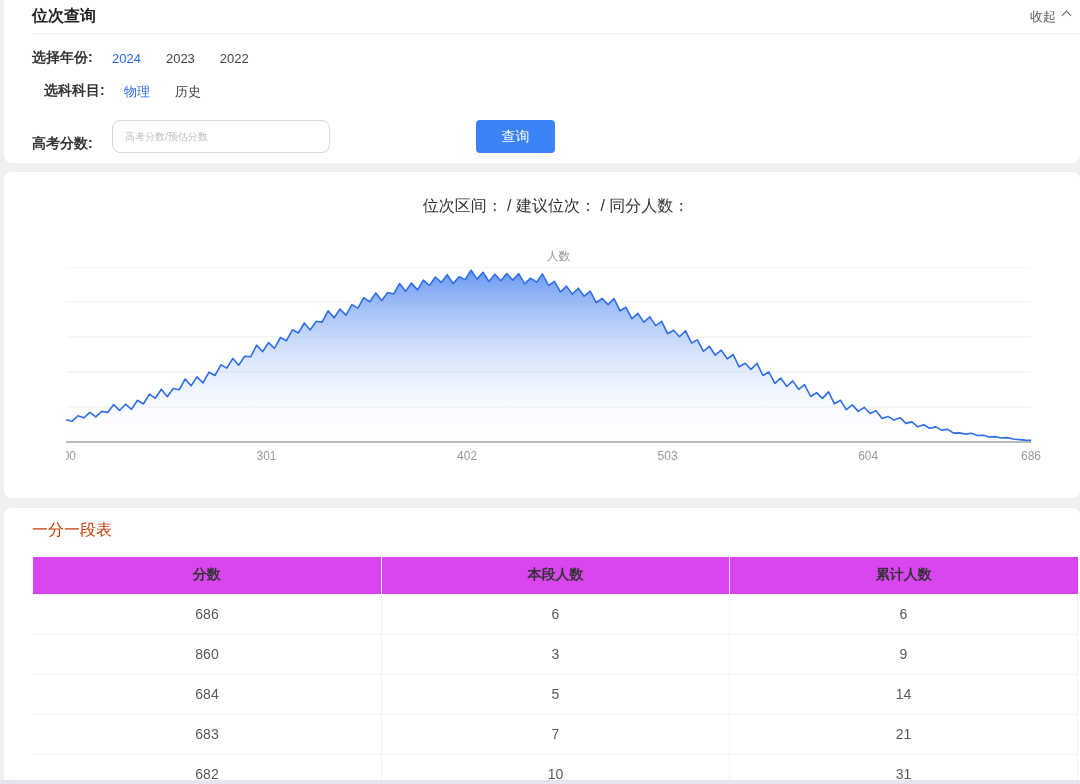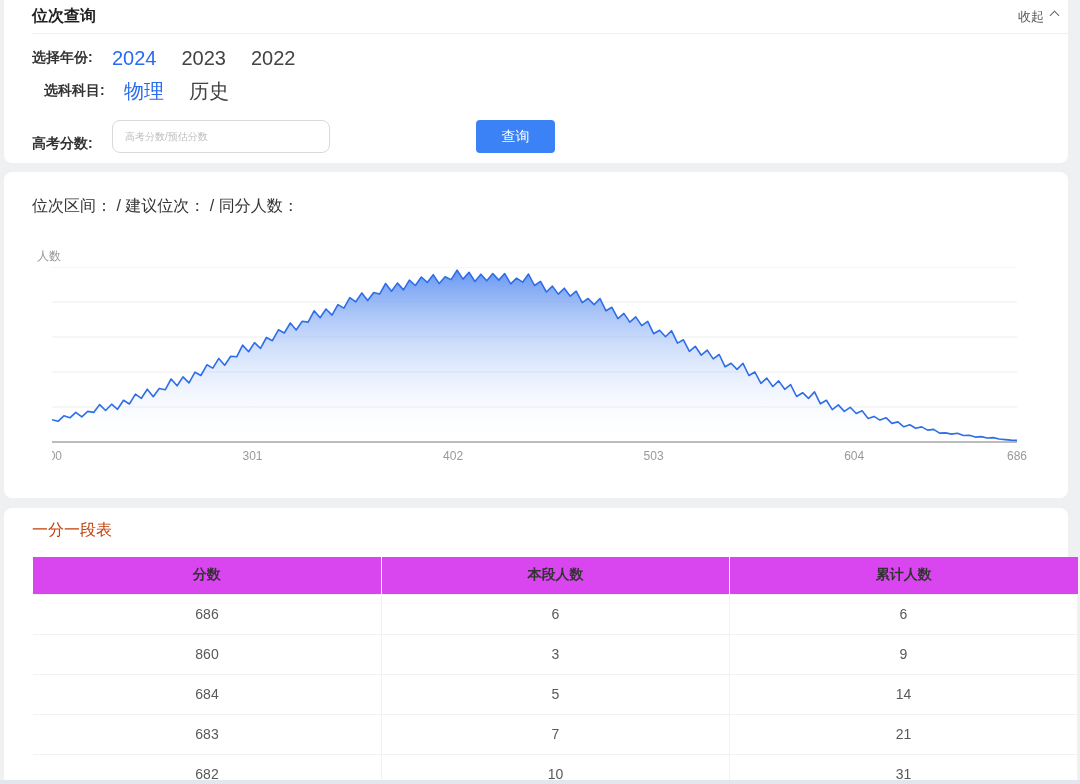--- a/index.html
+++ b/index.html
@@ -1,42 +1,42 @@
 <!DOCTYPE html>
 <html><head>
 <meta charset="utf-8">
 <style>
   * { margin:0; padding:0; box-sizing:border-box; }
   html,body { background:#eceef1; }
   body { font-family:"Liberation Sans", sans-serif; }
   .page { position:relative; width:1080px; height:784px; background:#eff0f2; overflow:hidden; margin:0 auto; }
-  .card { position:absolute; left:4px; right:12px; background:#ffffff; border-radius:8px; }
+  .card { position:absolute; left:4px; right:0; background:#ffffff; border-radius:8px; }
   .card1 { top:0; height:163px; border-top-left-radius:0; border-top-right-radius:0; }
   .card2 { top:172px; height:326px; }
   .card3 { top:508px; height:290px; }
 
   
   .card1-header { display:flex; justify-content:space-between; align-items:center; height:33px; padding:0 10px 0 28px; }
   .page-title { font-size:16px; font-weight:bold; color:#1f1f1f; }
   .collapse { display:flex; font-size:13px; color:#595959; cursor:pointer; }
   .chev { display:inline-block; width:7px; height:7px; border-left:1.5px solid #666; border-top:1.5px solid #666; transform:rotate(45deg); margin-left:7px; margin-top:4px; }
   .divider { height:1px; background:#f0f0f0; margin-left:28px; }
   .filter-row { display:flex; align-items:center; padding-left:28px; }
   .row-year { margin-top:14px; height:20px; }
   .row-subject { margin-top:13px; height:20px;padding-left:40px; }
   .row-score { margin-top:19px; height:33px;align-items:flex-end; }
   .flabel { width:80px; font-size:14px; font-weight:bold; color:#333; flex:0 0 80px; }
-  .opt { margin-right:25px; font-size:20px; color:#434343; cursor:pointer; }
+  .opt { margin-right:25px; font-size:13px; color:#434343; cursor:pointer; }
   .opt.active { color:#296bf0; }
   .score-input { width:218px; height:33px; border:1px solid #d9d9d9; border-radius:8px; padding:0 12px; font-size:10px; color:#333; outline:none; font-family:"Liberation Sans", sans-serif; }
   .score-input::placeholder { color:#bfbfbf; }
   .query-btn { margin-left:146px; width:79px; height:33px; background:#3b82f6; border:none; border-radius:4px; color:#fff; font-size:14px; cursor:pointer; font-family:"Liberation Sans", sans-serif; }
 
   
-  .card2 { padding-left:28px; }
+  .card2 { padding-left:28px;text-align:center; }
   .summary { margin-top:24px; font-size:16px; color:#333; }
   .yname { margin:31px 0 0 5px; font-size:12px; color:#999; height:14px; }
   .chart-wrap { margin-left:20px; margin-top:5px; }
 
   
   .card3 { padding-left:28px; }
   .table-title { margin-top:12px; font-size:16px; font-weight:400; color:#c2410c; }
   table.seg { margin-top:16px; width:1045px; border-collapse:collapse; table-layout:fixed; }
   table.seg thead th { background:#d946ef; height:37px; font-size:14px; font-weight:bold; color:#333; text-align:center; border-right:1px solid #fff; }
   table.seg thead th:last-child { border-right:none; }

